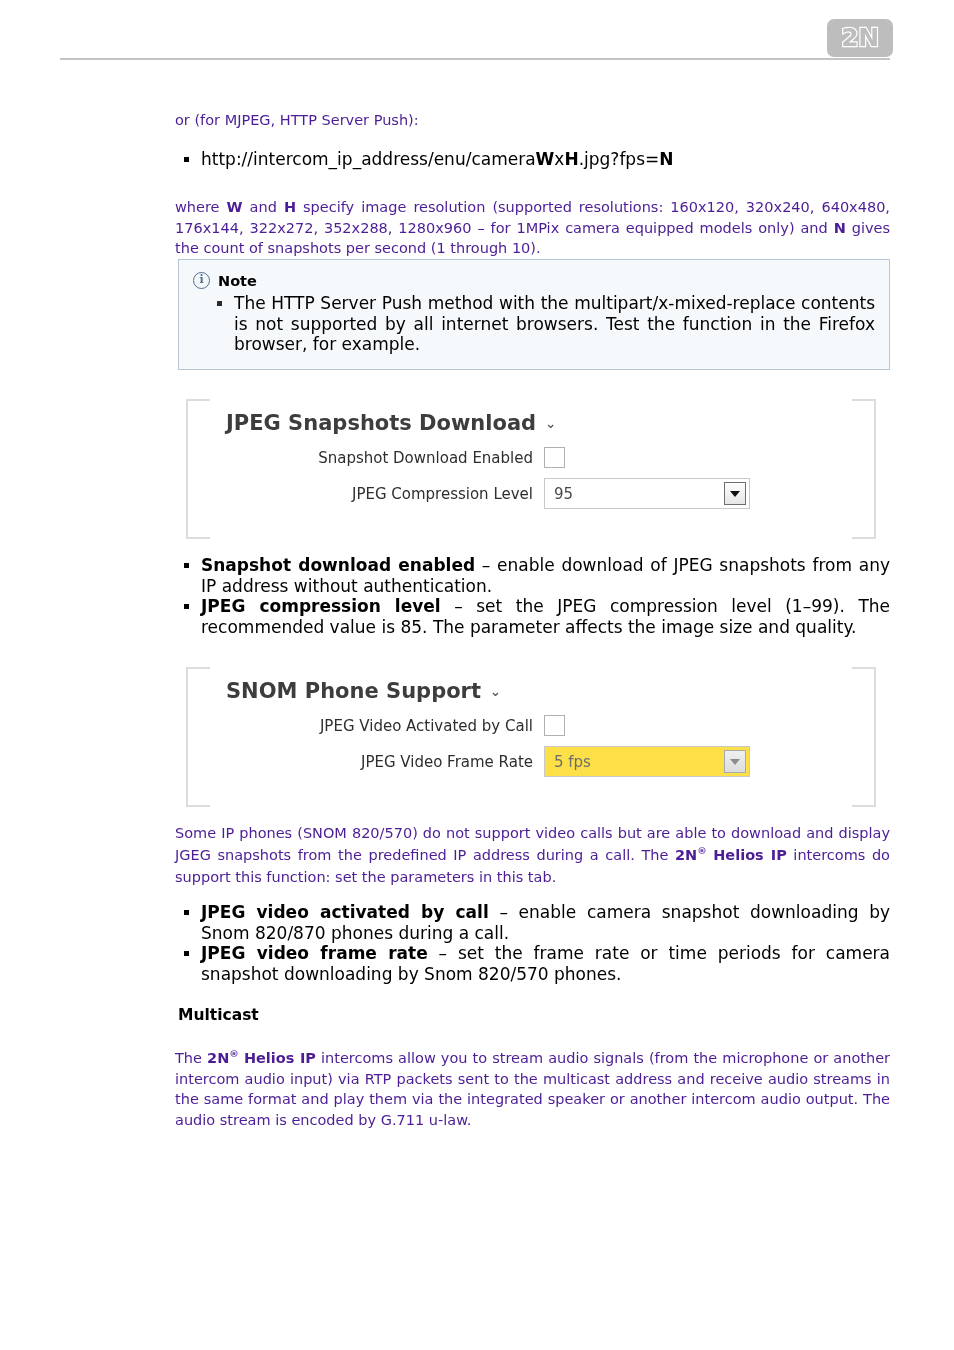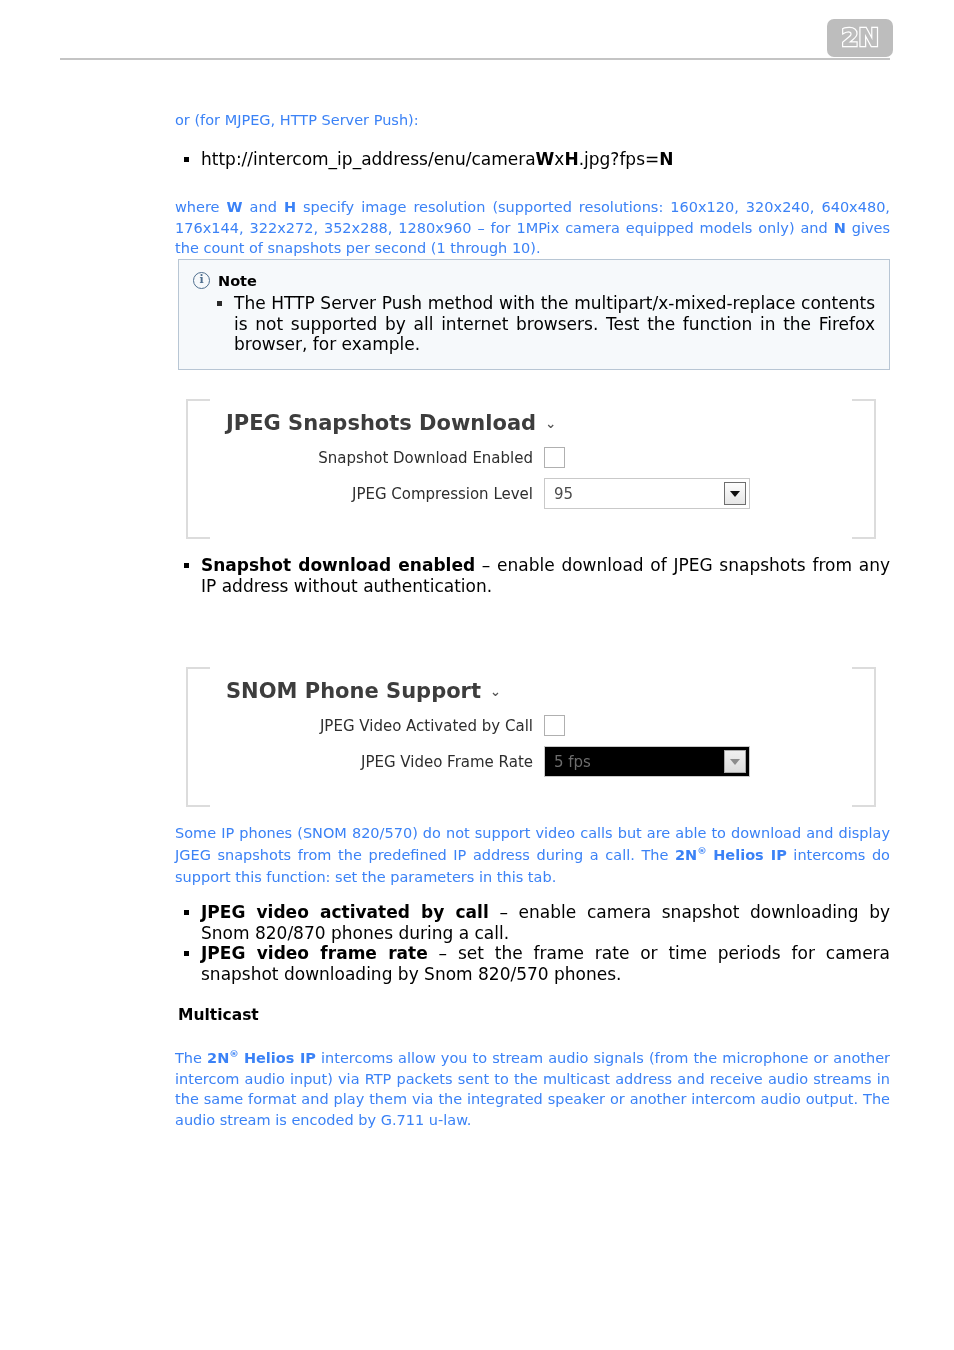--- a/index.html
+++ b/index.html
@@ -71,21 +71,21 @@
     left: 175px;
     top: 0;
     width: 715px;
   }
 
   p.body-text {
     margin: 0;
     font-size: 14.5px;
     line-height: 20.5px;
     text-align: justify;
-    color: #3b82f6;
+    color: #4c1d95;
   }
 
   .b { font-weight: 700; }
   sup.reg {
     font-size: 9.5px;
     vertical-align: super;
     line-height: 0;
     font-weight: 700;
   }
 
@@ -253,21 +253,21 @@
     justify-content: center;
   }
   .select .tri {
     width: 0;
     height: 0;
     border-left: 5px solid transparent;
     border-right: 5px solid transparent;
     border-top: 6px solid #111111;
   }
   .select.disabled {
-    background: #000000;
+    background: #fde047;
     border-color: #c9c9c9;
   }
   .select.disabled .value { color: #6d6d6d; }
   .select.disabled .arrow-btn {
     border: 1px solid #a9a9a9;
     background: linear-gradient(180deg, #f0f0f0 0%, #dcdcdc 100%);
   }
   .select.disabled .tri { border-top-color: #8c8c8c; }
 
   
@@ -353,20 +353,21 @@
               <span class="tri"></span>
             </span>
           </div>
         </div>
       </div>
     </div>
 
     <div class="at" style="top:555px;">
       <ul class="sq">
         <li><span class="b">Snapshot download enabled</span><span> – </span><span>enable download of JPEG snapshots from any IP address without authentication.</span></li>
+        <li><span class="b">JPEG compression level</span><span> – </span><span>set the JPEG compression level (1–99). The recommended value is 85. The parameter affects the image size and quality.</span></li>
       </ul>
     </div>
 
     <div class="at form-panel" style="top:653px; left:6px; width:700px;">
       <div class="bracket left"></div>
       <div class="bracket right"></div>
 
       <div class="panel-title">
         <span>SNOM Phone Support</span>
         <span class="chevron">⌄</span>

